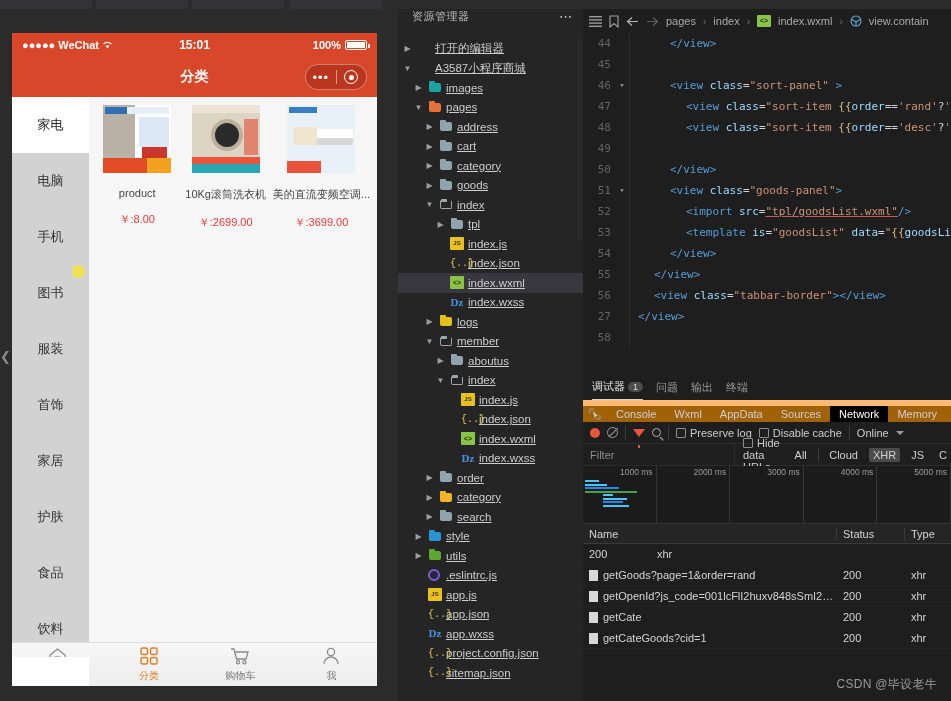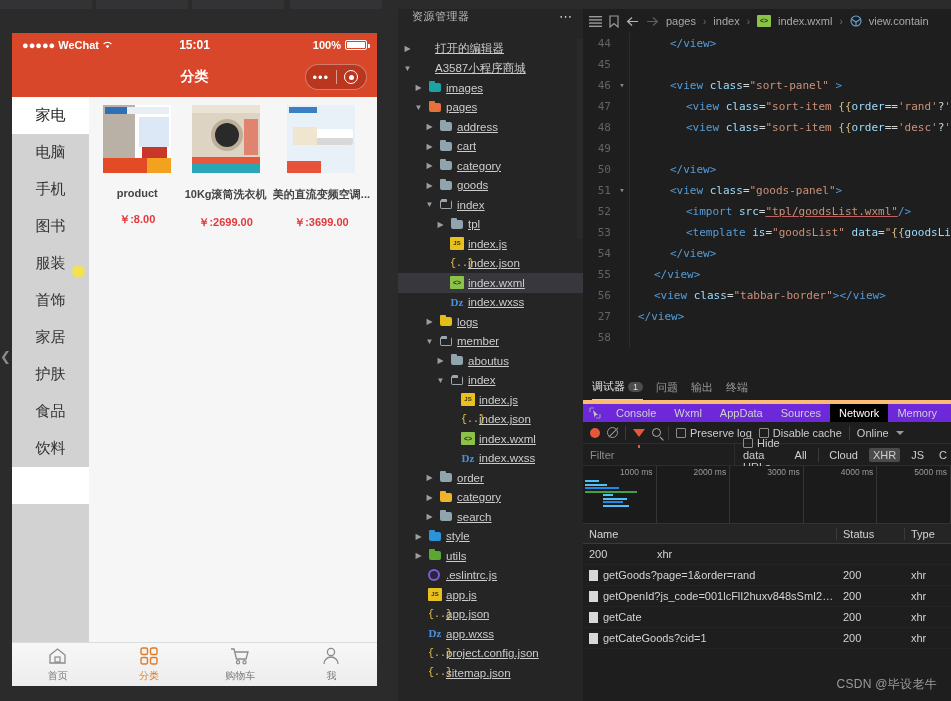--- a/index.html
+++ b/index.html
@@ -67,26 +67,26 @@
   .capsule .cap-div { width: 1px; height: 14px; background: rgba(255,255,255,0.5); }
   .capsule .cap-target { flex: 1; display: flex; align-items: center; justify-content: center; }
   .target-ring { width: 14px; height: 14px; border-radius: 50%;
                  border: 1.6px solid #fff; display: flex;
                  align-items: center; justify-content: center; }
   .target-ring i { width: 5px; height: 5px; border-radius: 50%; background: #fff; display: block; }
 
   .sim-body { flex: 1 1 auto; display: flex; min-height: 0; background: #f6f6f6; }
   .cat-side { width: 77px; background: #d2d2d2; flex: 0 0 auto; }
   .cat-item {
-    height: 37px; display: flex; align-items: center; justify-content: center;
-    font-size: 15px; color: #333; position: relative;
+    height: 56px; display: flex; align-items: center; justify-content: center;
+    font-size: 13px; color: #333; position: relative;
   }
   .cat-item.active { background: #fff; color: #222; }
   .cat-spacer { background: #fff; }
-  .goods-pane { flex: 1 1 auto; padding: 8px 4px 0 4px; font-weight: bold; }
+  .goods-pane { flex: 1 1 auto; padding: 8px 4px 0 4px; }
   .goods-row { display: flex; }
   .goods-cell { flex: 1; text-align: center; padding: 0 3px; }
   .thumb { width: 68px; height: 68px; margin: 0 auto; position: relative;
            overflow: hidden; background: #fff; }
   .g-name { font-size: 11px; color: #444; margin-top: 14px;
             white-space: nowrap; overflow: hidden; text-overflow: ellipsis; }
   .g-price { font-size: 11px; color: #e4393c; margin-top: 13px; }
 
   
   .art1 { background: linear-gradient(90deg,#b9b0a6 0 47%,#fff 47% 100%); }
@@ -213,22 +213,22 @@
     height: 25px; display: flex; align-items: center; gap: 13px; padding: 0 9px;
     background: #1e1e1e; color: #9a9a9a; font-size: 11px;
   }
   .dt-panelbar .pb { position: relative; padding: 4px 0 5px 0; }
   .dt-panelbar .pb.active { color: #e7e7e7; border-bottom: 1px solid #d0d0d0; }
   .badge {
     background: #4d4d4d; color: #ddd; border-radius: 8px; padding: 0px 5px;
     font-size: 9px; margin-left: 3px;
   }
   .dt-tabs {
-    height: 22px; display: flex; align-items: stretch; background: #6d28d9;
-    border-top: 4px solid #fdba74;
+    height: 22px; display: flex; align-items: stretch; background: #a16207;
+    border-top: 6px solid #fdba74;
   }
   .dt-tab { display: flex; align-items: center; padding: 0 9px; color: #cfcfcf;
             font-size: 11px; white-space: nowrap; }
   .dt-tab.active { background: #000; color: #fff; }
   .dt-tab.insp { padding: 0 6px; color: #9a9a9a; }
   .dt-toolbar {
     height: 22px; display: flex; align-items: center; gap: 7px; padding: 0 7px;
     background: #1e1e1e; border-bottom: 1px solid #2c2c2c; font-size: 11px;
   }
   .rec-dot { width: 10px; height: 10px; border-radius: 50%; background: #e8563c; }

